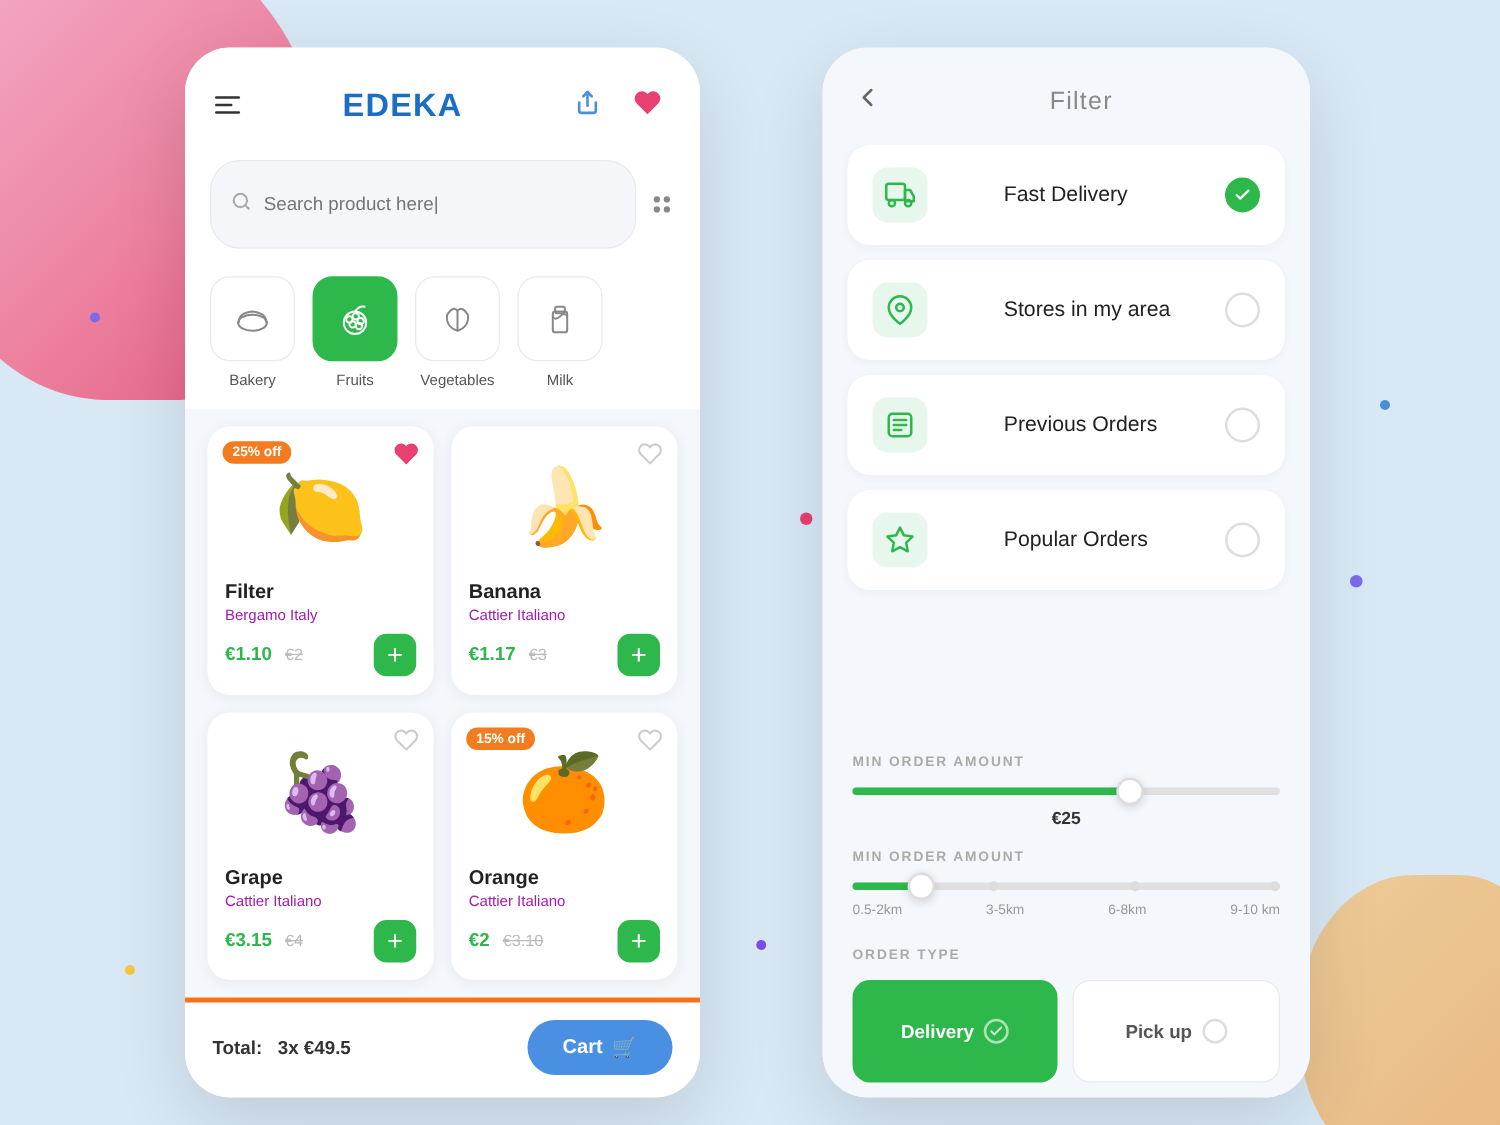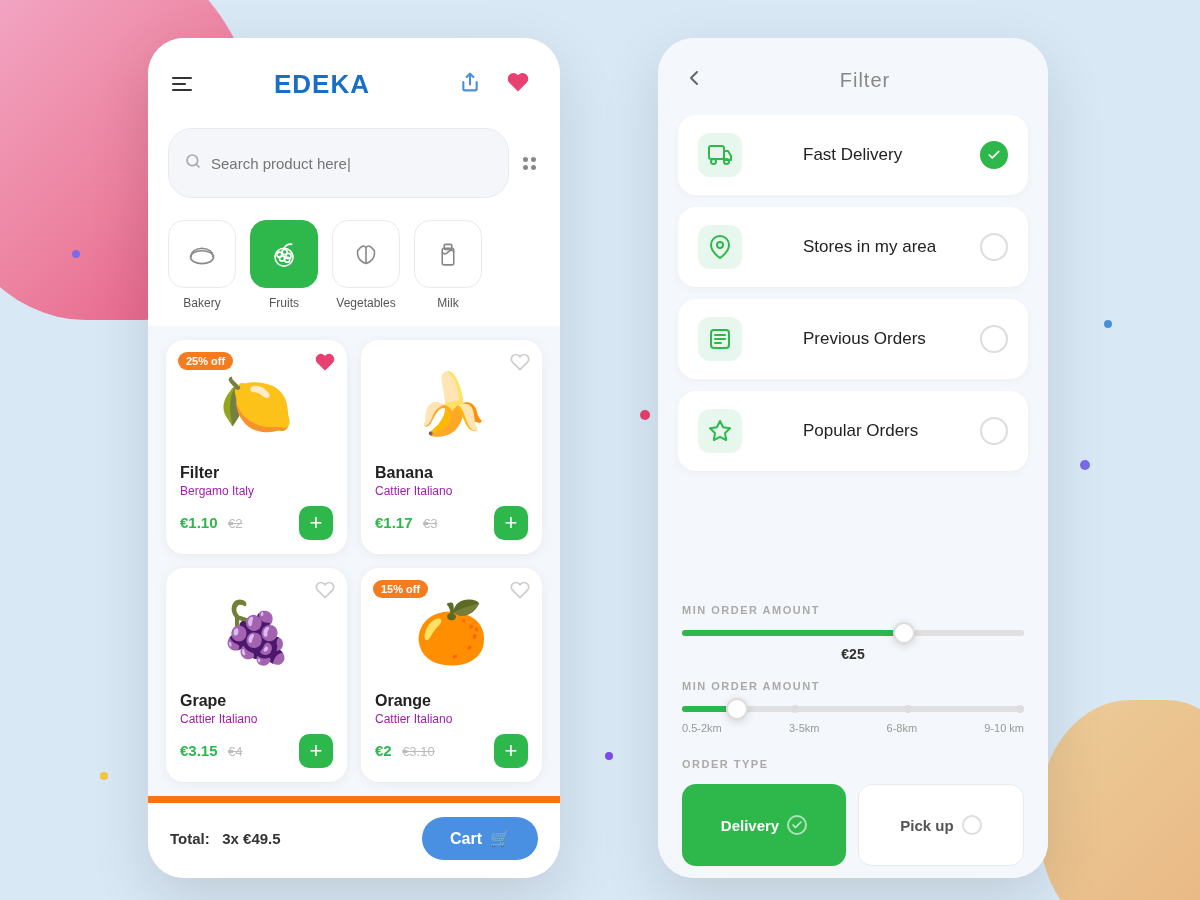--- a/index.html
+++ b/index.html
@@ -287,21 +287,21 @@
       font-weight: 300;
       border: none;
     }
 
     .cart-bar {
       display: flex;
       align-items: center;
       justify-content: space-between;
       padding: 14px 22px 18px;
       background: #fff;
-      border-top: 7px solid #f97316;
+      border-top: 4px solid #f97316;
     }
     .cart-total {
       font-size: 15px;
       color: #333;
     }
     .cart-total span {
       font-weight: 700;
     }
     .cart-btn {
       background: #4a90e2;

